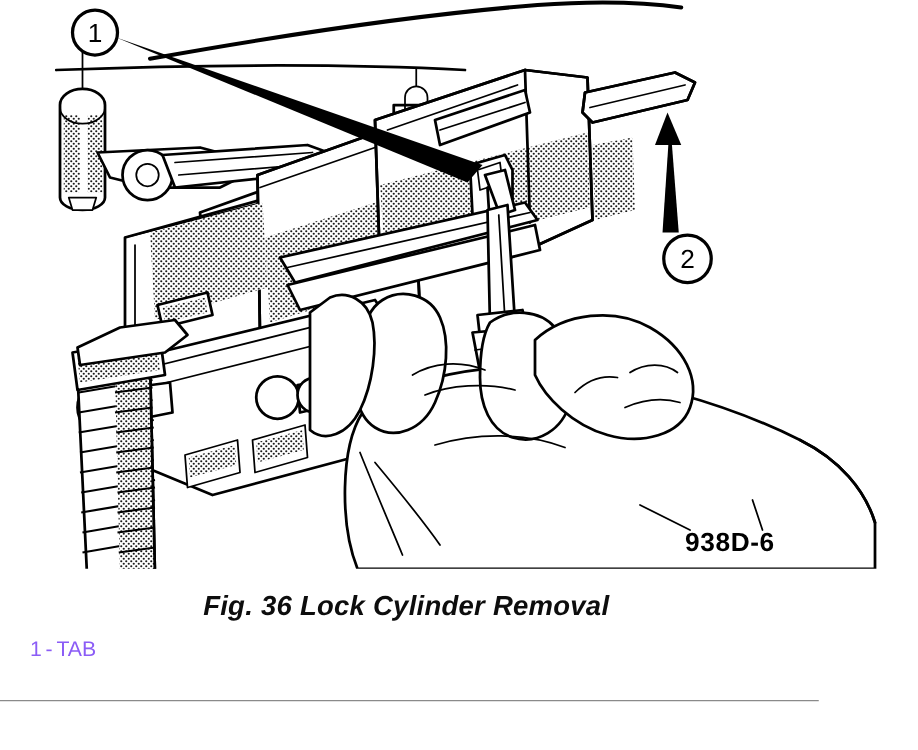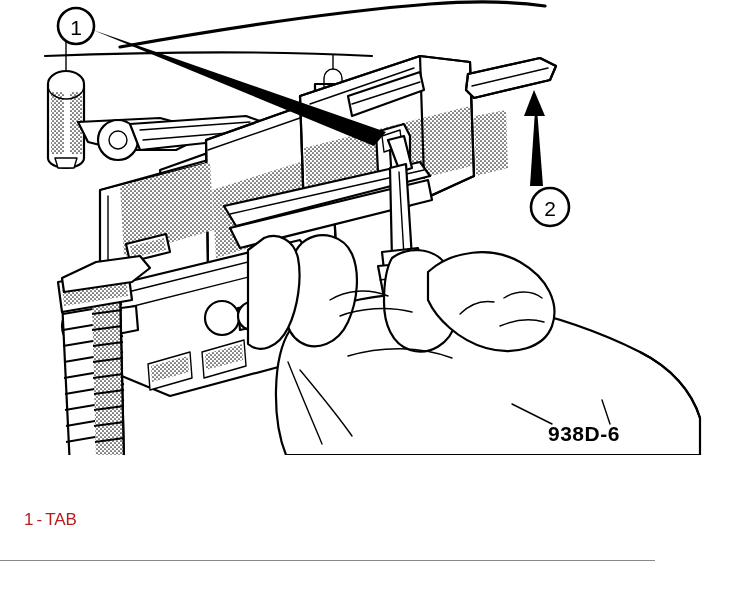--- a/index.html
+++ b/index.html
@@ -49,21 +49,21 @@
   .legend {
     position: absolute;
     left: 24px;
     top: 508px;
     width: 620px;
   }
   .legend-row {
     font-family: "Liberation Sans", sans-serif;
     font-size: 17px;
     line-height: 23px;
-    color: #b91c1c;
+    color: #8b5cf6;
     white-space: nowrap;
   }
   .legend-num { display: inline; }
   .legend-dash { display: inline; padding: 0 3px; }
   .legend-label { display: inline; }
   .rule {
     position: absolute;
     left: 0;
     top: 560px;
     width: 655px;
@@ -316,20 +316,21 @@
 
       <g>
         <path class="ink w1" d="M512,404 L552,424"></path>
         <path class="ink w1" d="M602,400 L610,424"></path>
         <text class="partnum" x="548" y="441">938D-6</text>
       </g>
 
     </svg>
   </div>
 
+  <div class="caption">Fig. 36 Lock Cylinder Removal</div>
 
   <div class="legend">
     <div class="legend-row">
       <span class="legend-num">1</span><span class="legend-dash">-</span><span class="legend-label">TAB</span>
     </div>
   </div>
 
   <div class="rule"></div>
 
 </div>

